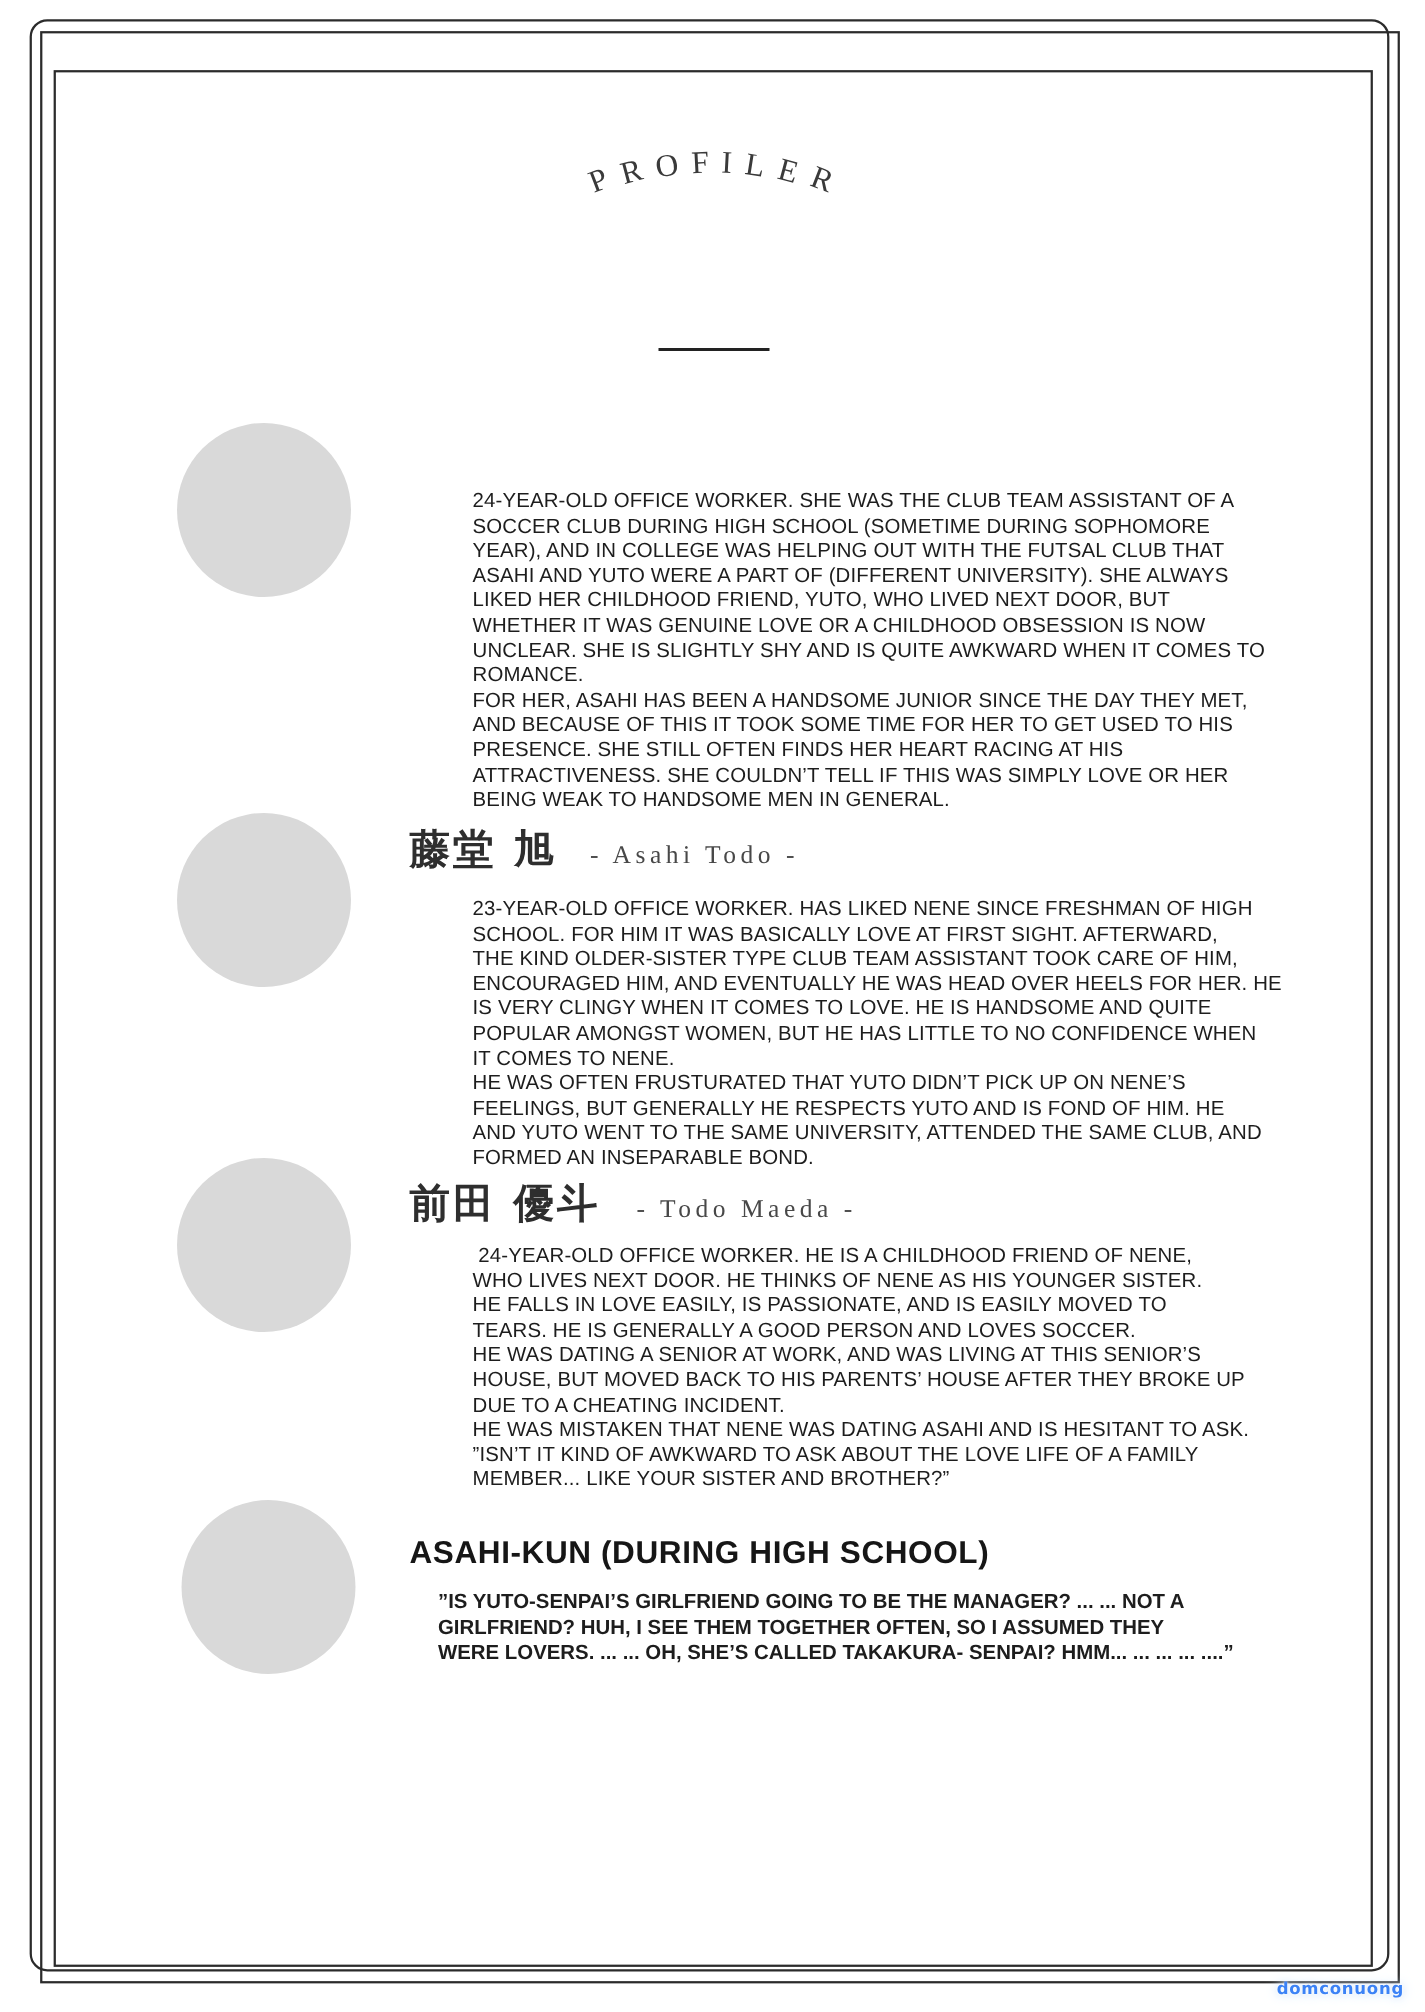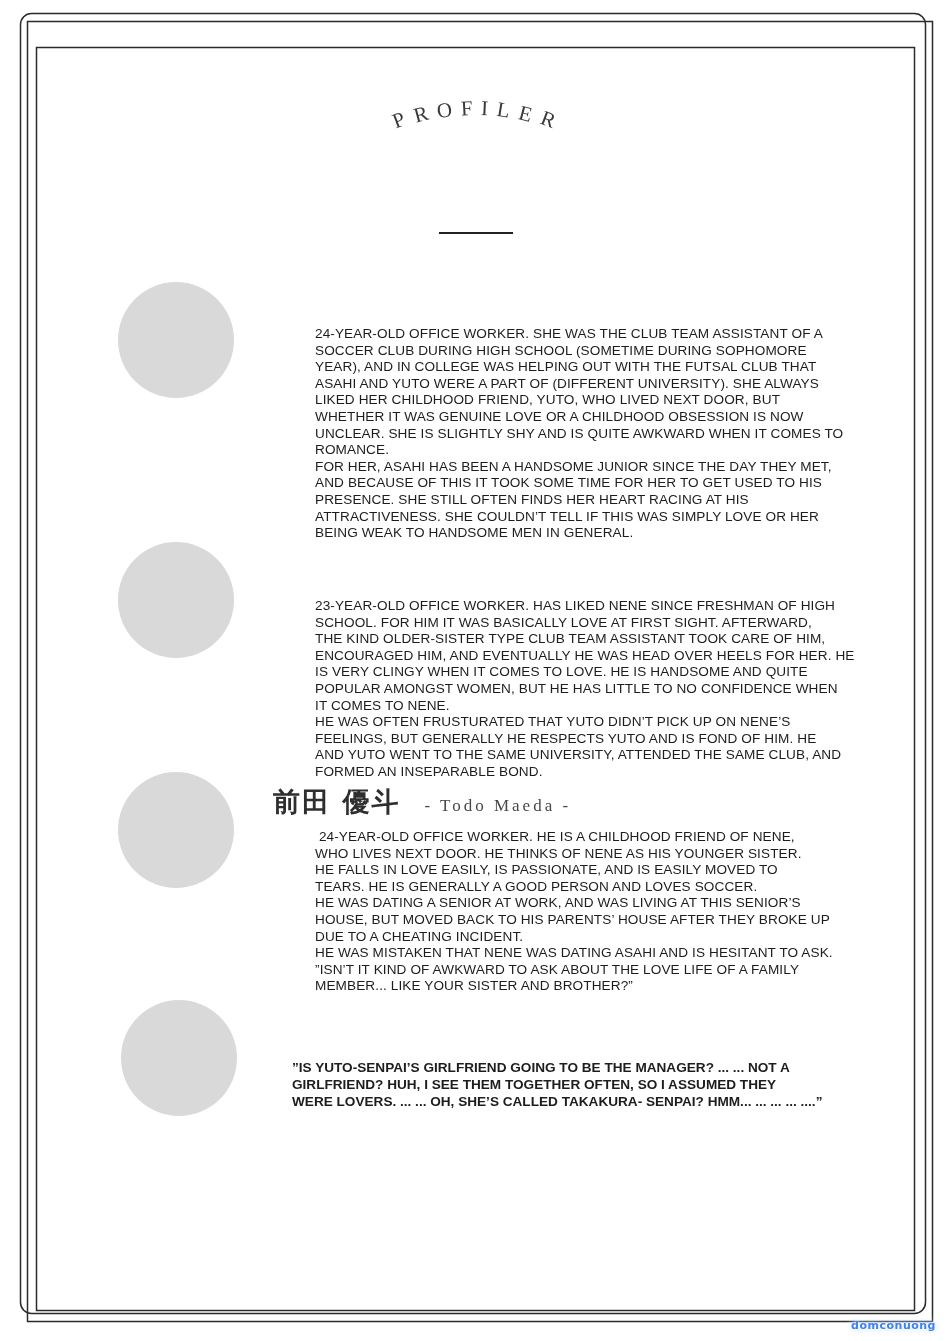--- a/index.html
+++ b/index.html
@@ -136,20 +136,24 @@
 LIKED HER CHILDHOOD FRIEND, YUTO, WHO LIVED NEXT DOOR, BUT
 WHETHER IT WAS GENUINE LOVE OR A CHILDHOOD OBSESSION IS NOW
 UNCLEAR. SHE IS SLIGHTLY SHY AND IS QUITE AWKWARD WHEN IT COMES TO
 ROMANCE.
 FOR HER, ASAHI HAS BEEN A HANDSOME JUNIOR SINCE THE DAY THEY MET,
 AND BECAUSE OF THIS IT TOOK SOME TIME FOR HER TO GET USED TO HIS
 PRESENCE. SHE STILL OFTEN FINDS HER HEART RACING AT HIS
 ATTRACTIVENESS. SHE COULDN’T TELL IF THIS WAS SIMPLY LOVE OR HER
 BEING WEAK TO HANDSOME MEN IN GENERAL.</div>
 
+  <div class="name-row n2">
+    <span class="name-jp">藤堂 旭</span>
+    <span class="name-en">- Asahi Todo -</span>
+  </div>
   <div class="bio b2">23-YEAR-OLD OFFICE WORKER. HAS LIKED NENE SINCE FRESHMAN OF HIGH
 SCHOOL. FOR HIM IT WAS BASICALLY LOVE AT FIRST SIGHT. AFTERWARD,
 THE KIND OLDER-SISTER TYPE CLUB TEAM ASSISTANT TOOK CARE OF HIM,
 ENCOURAGED HIM, AND EVENTUALLY HE WAS HEAD OVER HEELS FOR HER. HE
 IS VERY CLINGY WHEN IT COMES TO LOVE. HE IS HANDSOME AND QUITE
 POPULAR AMONGST WOMEN, BUT HE HAS LITTLE TO NO CONFIDENCE WHEN
 IT COMES TO NENE.
 HE WAS OFTEN FRUSTURATED THAT YUTO DIDN’T PICK UP ON NENE’S
 FEELINGS, BUT GENERALLY HE RESPECTS YUTO AND IS FOND OF HIM. HE
 AND YUTO WENT TO THE SAME UNIVERSITY, ATTENDED THE SAME CLUB, AND
@@ -163,19 +167,20 @@
 WHO LIVES NEXT DOOR. HE THINKS OF NENE AS HIS YOUNGER SISTER.
 HE FALLS IN LOVE EASILY, IS PASSIONATE, AND IS EASILY MOVED TO
 TEARS. HE IS GENERALLY A GOOD PERSON AND LOVES SOCCER.
 HE WAS DATING A SENIOR AT WORK, AND WAS LIVING AT THIS SENIOR’S
 HOUSE, BUT MOVED BACK TO HIS PARENTS’ HOUSE AFTER THEY BROKE UP
 DUE TO A CHEATING INCIDENT.
 HE WAS MISTAKEN THAT NENE WAS DATING ASAHI AND IS HESITANT TO ASK.
 ”ISN’T IT KIND OF AWKWARD TO ASK ABOUT THE LOVE LIFE OF A FAMILY
 MEMBER... LIKE YOUR SISTER AND BROTHER?”</div>
 
+  <div class="extra-heading">ASAHI-KUN (DURING HIGH SCHOOL)</div>
   <div class="extra-quote">”IS YUTO-SENPAI’S GIRLFRIEND GOING TO BE THE MANAGER? ... ... NOT A
 GIRLFRIEND? HUH, I SEE THEM TOGETHER OFTEN, SO I ASSUMED THEY
 WERE LOVERS. ... ... OH, SHE’S CALLED TAKAKURA- SENPAI? HMM... ... ... ... ....”</div>
 
   <div class="watermark">domconuong</div>
 
 </div>
 
 </body></html>

